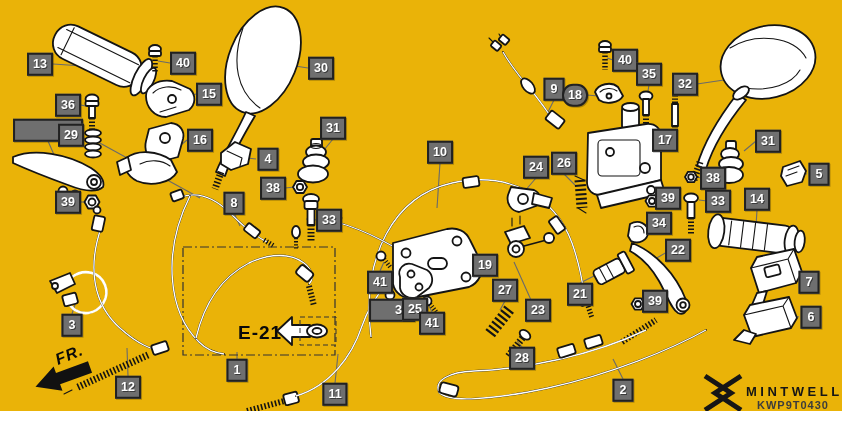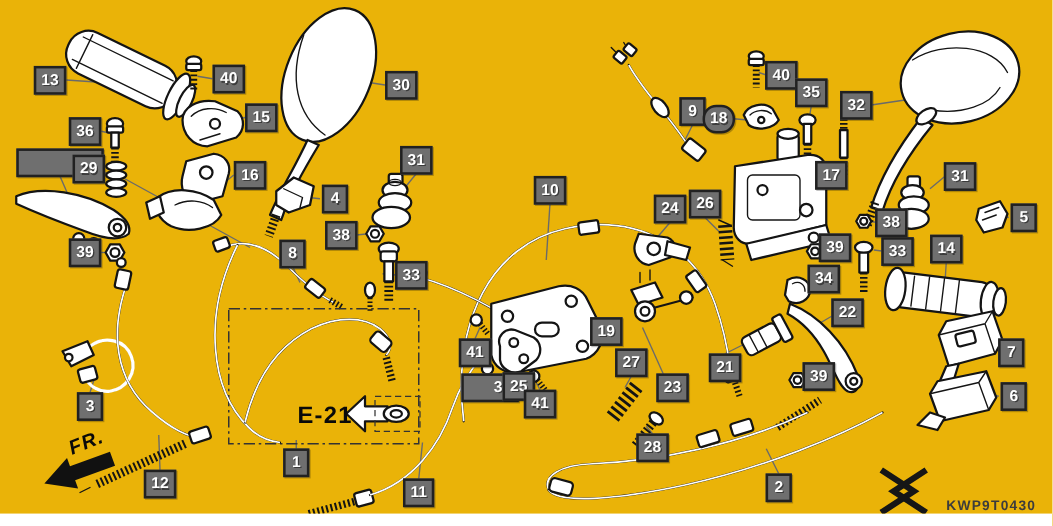--- a/index.html
+++ b/index.html
@@ -497,15 +497,16 @@
       <div class="plabel" style="left: 718px; top: 201px; background: rgb(111, 111, 111); border-color: rgb(33, 33, 33); color: rgb(255, 255, 255);">33</div>
       <div class="plabel" style="left: 757px; top: 199px; background: rgb(111, 111, 111); border-color: rgb(33, 33, 33); color: rgb(255, 255, 255);">14</div>
       <div class="plabel" style="left: 768px; top: 141px; background: rgb(111, 111, 111); border-color: rgb(33, 33, 33); color: rgb(255, 255, 255);">31</div>
       <div class="plabel" style="left: 819px; top: 174px; background: rgb(111, 111, 111); border-color: rgb(33, 33, 33); color: rgb(255, 255, 255);">5</div>
       <div class="plabel" style="left: 809px; top: 282px; background: rgb(111, 111, 111); border-color: rgb(33, 33, 33); color: rgb(255, 255, 255);">7</div>
       <div class="plabel" style="left: 811px; top: 317px; background: rgb(111, 111, 111); border-color: rgb(33, 33, 33); color: rgb(255, 255, 255);">6</div>
     </div>
 
 <div class="fr-label">FR.</div>
 <div class="e21-label">E-21</div>
+<div class="brand-word">MINTWELL</div>
 <div class="brand-code">KWP9T0430</div>
 
 </div>
 
 </body></html>

